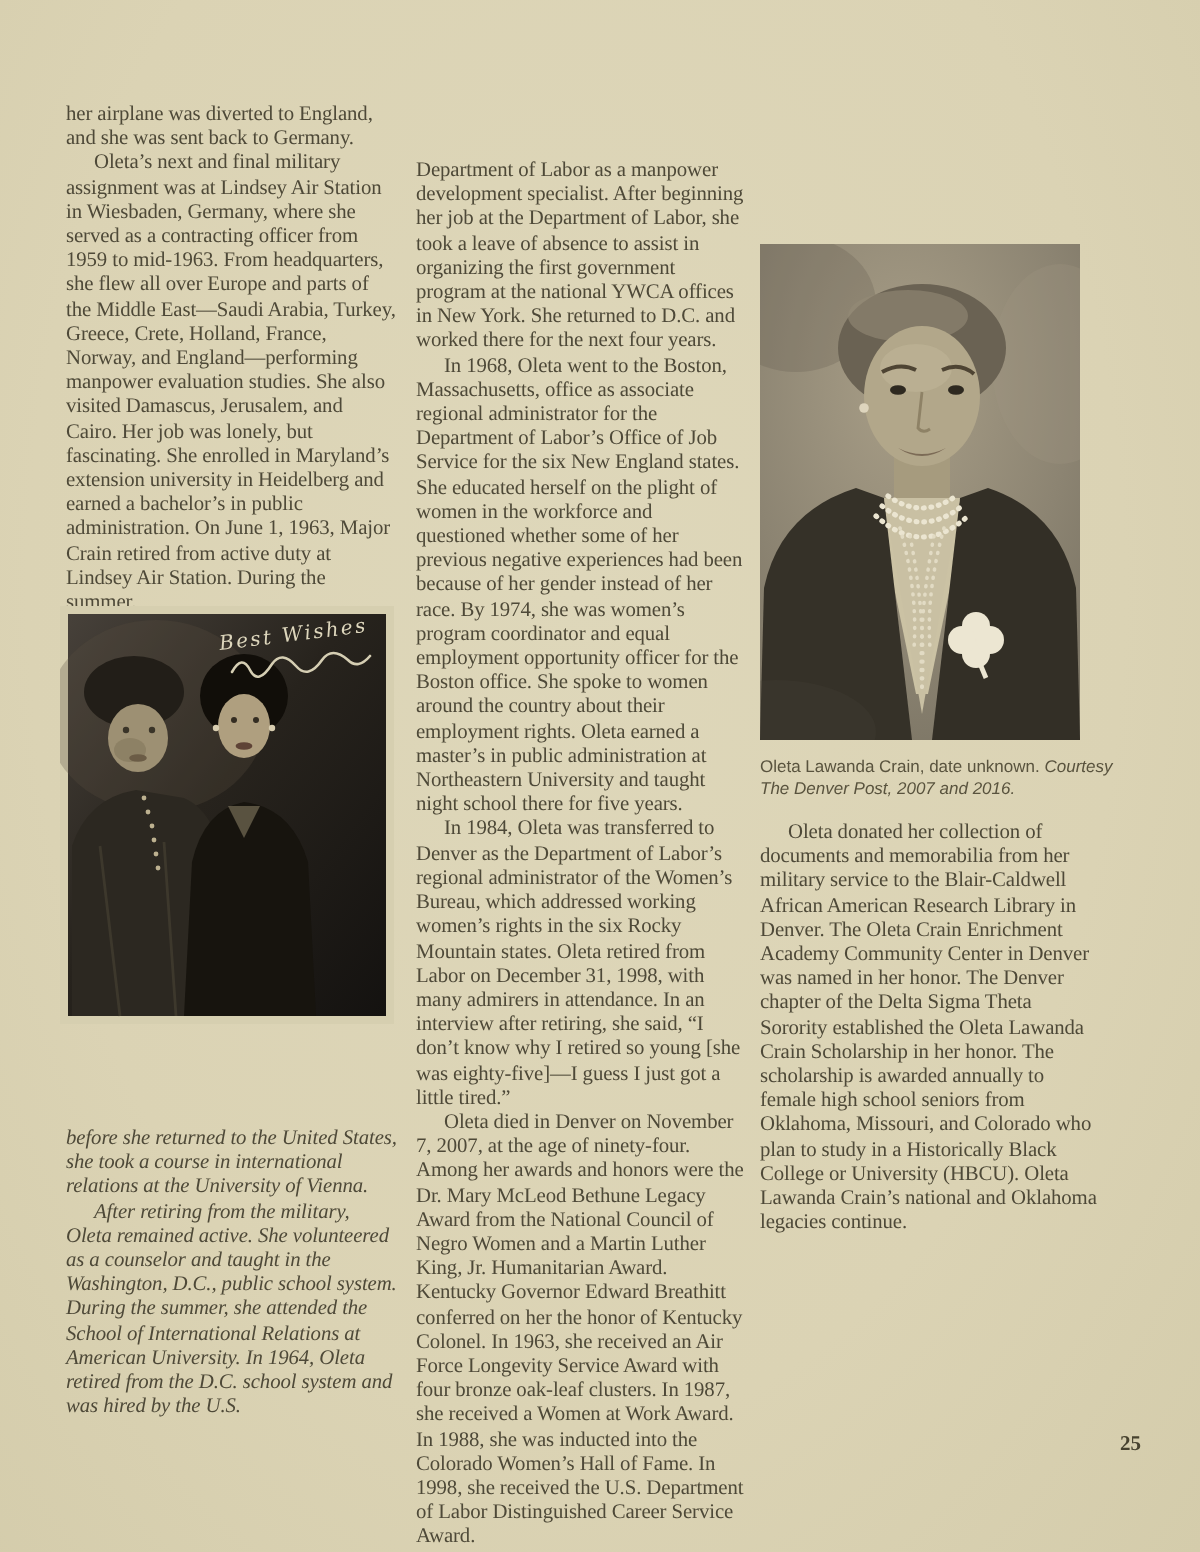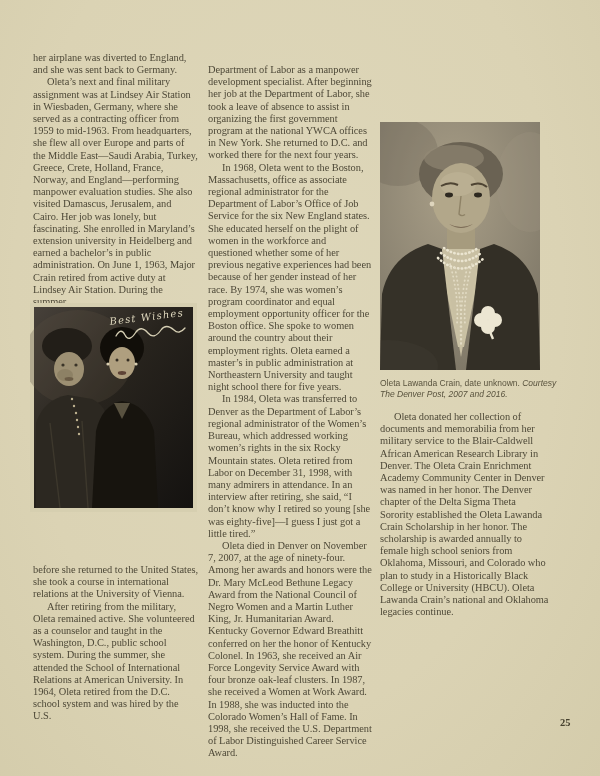--- a/index.html
+++ b/index.html
@@ -100,26 +100,26 @@
       </g>
 
       <g>
         <text class="sig-text" x="80" y="22" font-size="10" fill="#ddd6bc" transform="rotate(-7 80 22)">Best Wishes</text>
         <path d="M 86 33 q 5 -9 9 -1 q 4 8 11 -3 q 5 -7 12 1 q 6 7 13 -3 q 5 -7 13 0 q 5 5 11 -2" stroke="#d5ceb3" stroke-width="1.3" fill="none" stroke-linecap="round"></path>
       </g>
     </svg>
   </figure>
 
 
-  <div class="col" style="left:33px;top:564px;width:166px;">
+  <div class="col" style="left:33px;top:564px;width:166px;font-style:italic;">
     <p class="body-text">before she returned to the United States, she took a course in international relations at the University of Vienna.</p>
     <p class="body-text indent">After retiring from the military, Oleta remained active. She volunteered as a counselor and taught in the Washington, D.C., public school system. During the summer, she attended the School of International Relations at American University. In 1964, Oleta retired from the D.C. school system and was hired by the U.S.</p>
   </div>
 
-  <div class="col" style="left:208px;top:64px;width:165px;">
+  <div class="col" style="left:208px;top:80px;width:165px;">
     <p class="body-text">Department of Labor as a manpower development specialist. After beginning her job at the Department of Labor, she took a leave of absence to assist in organizing the first government program at the national YWCA offices in New York. She returned to D.C. and worked there for the next four years.</p>
     <p class="body-text indent">In 1968, Oleta went to the Boston, Massachusetts, office as associate regional administrator for the Department of Labor’s Office of Job Service for the six New England states. She educated herself on the plight of women in the workforce and questioned whether some of her previous negative experiences had been because of her gender instead of her race. By 1974, she was women’s program coordinator and equal employment opportunity officer for the Boston office. She spoke to women around the country about their employment rights. Oleta earned a master’s in public administration at Northeastern University and taught night school there for five years.</p>
     <p class="body-text indent">In 1984, Oleta was transferred to Denver as the Department of Labor’s regional administrator of the Women’s Bureau, which addressed working women’s rights in the six Rocky Mountain states. Oleta retired from Labor on December 31, 1998, with many admirers in attendance. In an interview after retiring, she said, “I don’t know why I retired so young [she was eighty-five]—I guess I just got a little tired.”</p>
     <p class="body-text indent">Oleta died in Denver on November 7, 2007, at the age of ninety-four. Among her awards and honors were the Dr. Mary McLeod Bethune Legacy Award from the National Council of Negro Women and a Martin Luther King, Jr. Humanitarian Award. Kentucky Governor Edward Breathitt conferred on her the honor of Kentucky Colonel. In 1963, she received an Air Force Longevity Service Award with four bronze oak-leaf clusters. In 1987, she received a Women at Work Award. In 1988, she was inducted into the Colorado Women’s Hall of Fame. In 1998, she received the U.S. Department of Labor Distinguished Career Service Award.</p>
   </div>
 
   <figure class="photo" style="left:380px;top:122px;width:160px;height:248px;">
     <svg width="160" height="248" viewBox="0 0 160 248">
       <defs>
         <radialGradient id="p2bg" cx="0.45" cy="0.28" r="0.95">

